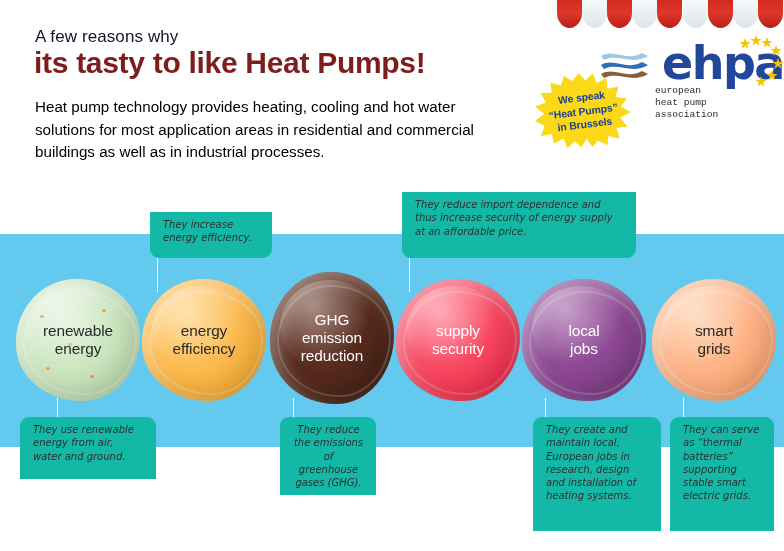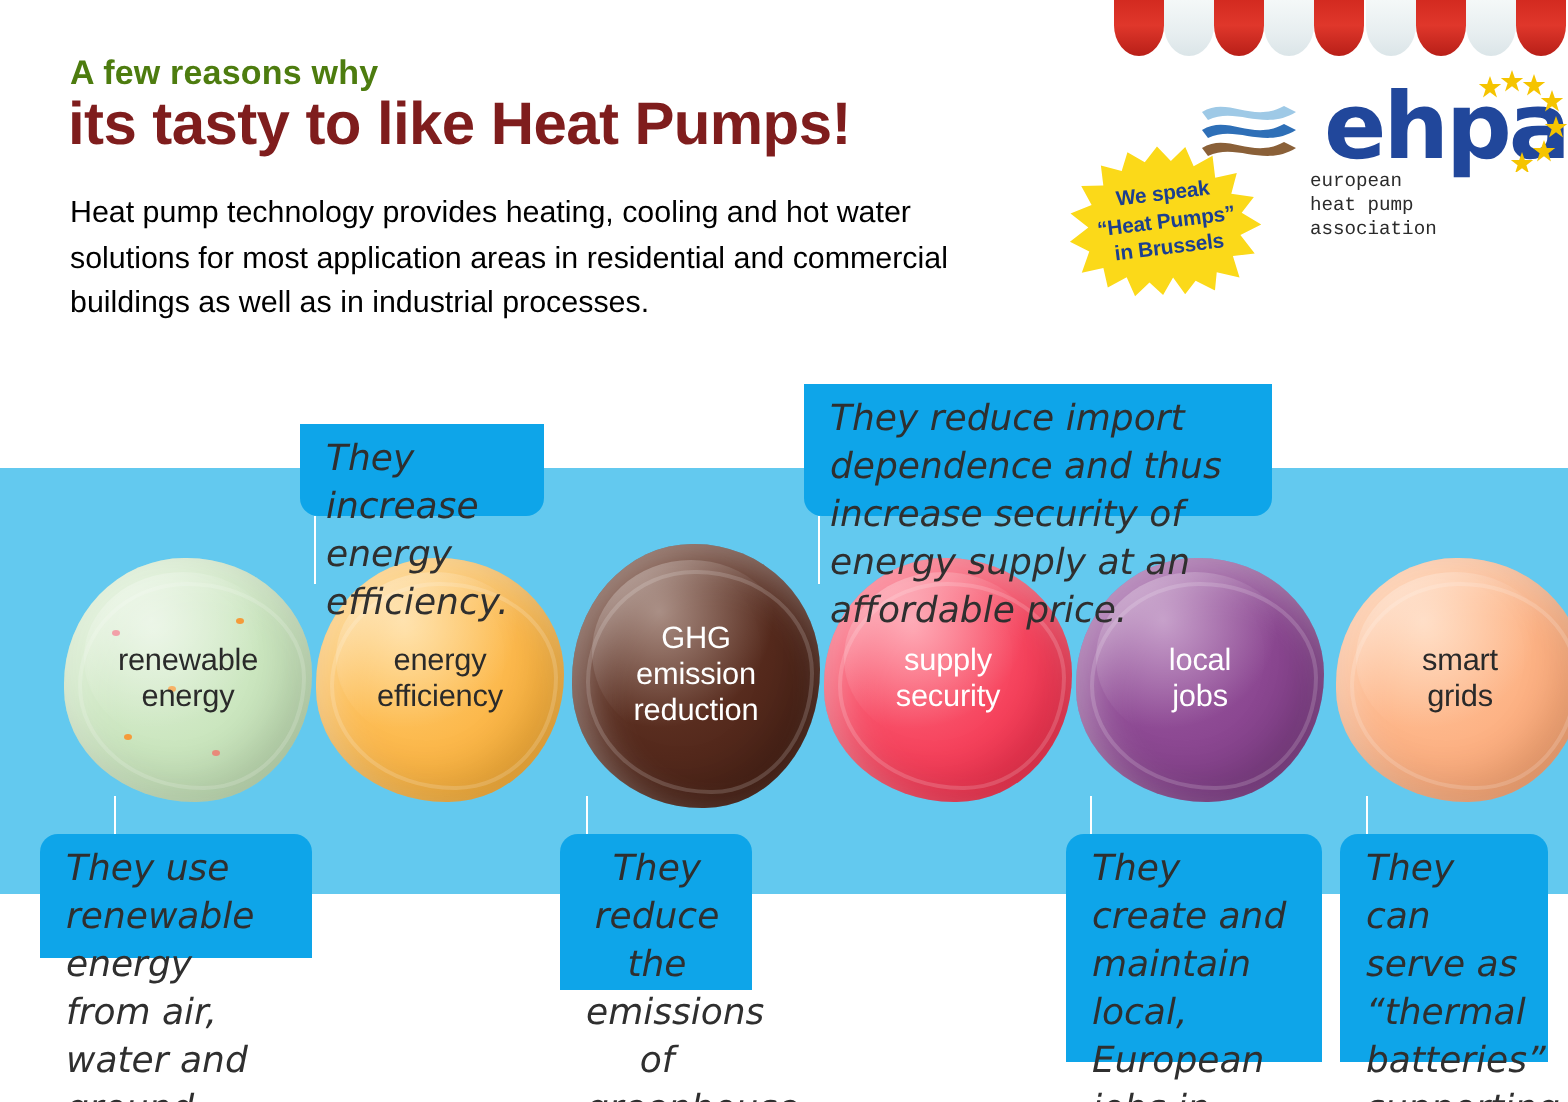--- a/index.html
+++ b/index.html
@@ -9,21 +9,21 @@
     background: #ffffff;
     position: relative;
     overflow: hidden;
   }
 
   
   #header { position: absolute; left: 0; top: 0; width: 784px; height: 234px; }
 
   #kicker {
     position: absolute; left: 35px; top: 27px;
-    font-size: 17px; color: #4d7c0f; font-weight: 700;
+    font-size: 17px; color: #0f172a; font-weight: 400;
     letter-spacing: .1px;
   }
   #headline {
     position: absolute; left: 34px; top: 46px;
     font-size: 30px; font-weight: bold; color: #7f1d1d;
     letter-spacing: -.3px; white-space: nowrap;
   }
   #intro {
     position: absolute; left: 35px; top: 96px; width: 470px;
     font-size: 15.2px; line-height: 1.48; color: #000000;
@@ -67,21 +67,21 @@
     color: #1c3f8f; line-height: 1.32; letter-spacing: -.1px;
   }
 
   
   #band {
     position: absolute; left: 0; top: 234px; width: 784px; height: 213px;
     background: #63c9ef;
   }
 
   
-  #scoops { position: absolute; left: 16px; top: 234px; width: 672px; height: 213px; }
+  #scoops { position: absolute; left: 0; top: 234px; width: 672px; height: 213px; }
   .scoop {
     position: absolute; top: 45px; width: 124px; height: 122px;
   }
   .scoop .blob {
     position: absolute; left: 0; top: 0; width: 100%; height: 100%;
     border-radius: 49% 51% 47% 53% / 52% 48% 53% 47%;
     box-shadow: inset -9px -10px 22px rgba(0,0,0,.13),
                 inset 8px 9px 20px rgba(255,255,255,.42);
   }
   .scoop .blob::after {
@@ -110,22 +110,22 @@
   .f-peach  { background: radial-gradient(ellipse at 36% 30%, #ffc8a0 0%, #fdb183 52%, #f79b64 100%); }
 
   .txt-dark  { color: #2a2a2a; }
   .txt-light { color: #ffffff; }
 
   
   .sprinkle { position: absolute; width: 4px; height: 3px; border-radius: 50%; z-index: 2; }
 
   
   .callout {
-    position: absolute; background: #0ea5e9;
-    font-size: 18px; line-height: 1.33; color: #2f2f2f;
+    position: absolute; background: #14b8a6;
+    font-size: 10px; line-height: 1.33; color: #2f2f2f;
     font-style: italic; font-family: "DejaVu Sans", sans-serif;
     padding: 6px 12px 8px 13px;
     z-index: 5;
   }
   .callout.top {
     border-bottom-left-radius: 9px; border-bottom-right-radius: 9px;
   }
   .callout.bottom {
     border-top-left-radius: 9px; border-top-right-radius: 9px;
   }

